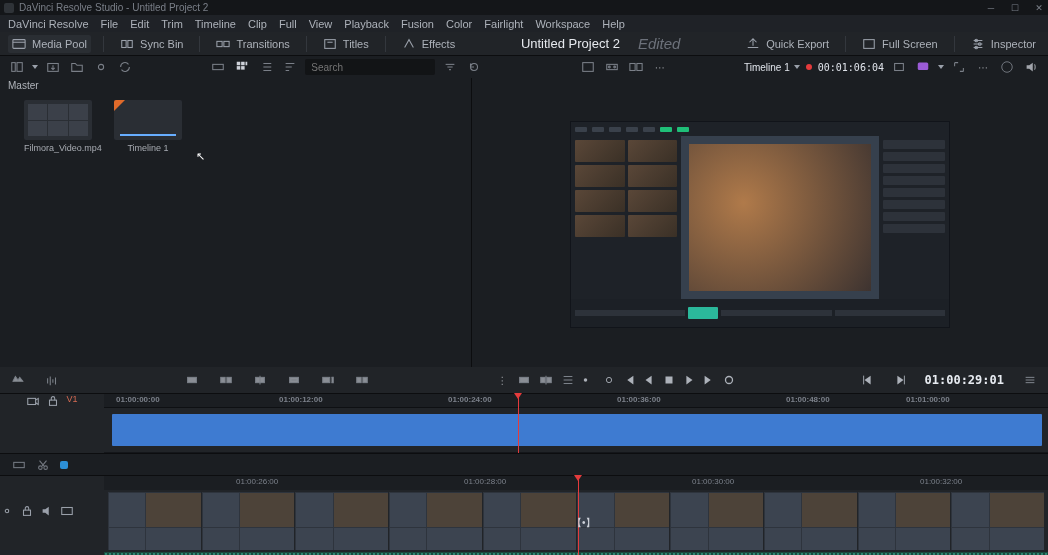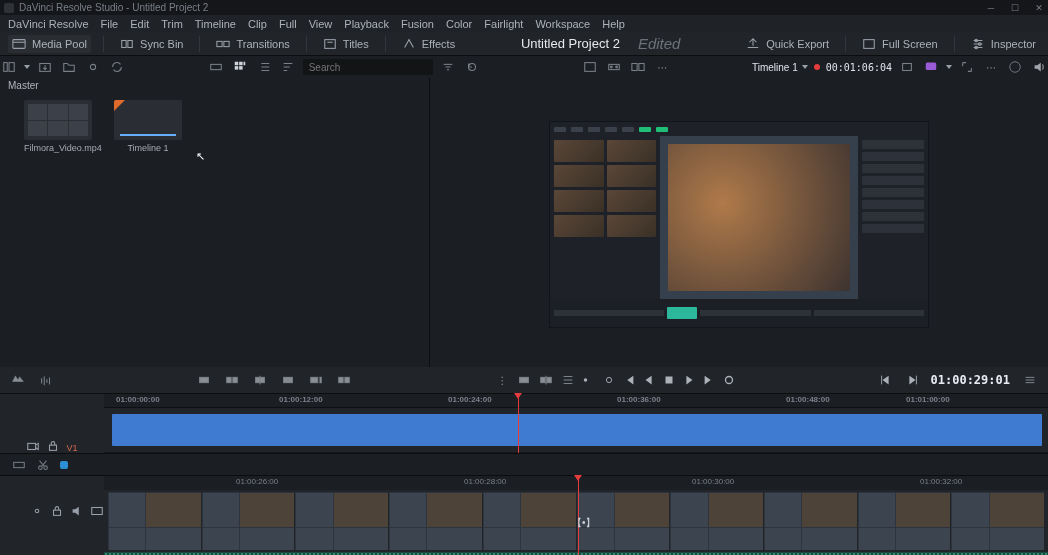--- a/index.html
+++ b/index.html
@@ -21,31 +21,31 @@
 .toolbar .section { display:flex; align-items:center; gap:12px; }
 .tool-item { display:flex; align-items:center; gap:6px; color:#adb2ba; cursor:pointer; padding:2px 4px; }
 .tool-item.active { background:#2a2e33; border-radius:2px; }
 .tool-item svg, .ibtn svg { display:block; }
 .ico { width:14px;height:14px;fill:none;stroke:#9aa0aa;stroke-width:1.2; }
 .center-title { color:#e6e9ee; font-weight:500; font-size:13px; }
 .edited { color:#6c717a; font-style:italic; font-size:15px; margin-left:6px; }
 .divider { width:1px; height:16px; background:#33373d; }
 
 
-.secbar { height:22px; background:#1b1e22; display:flex; align-items:center; padding:0 0; gap:6px; font-size:10px; justify-content:space-between; }
+.secbar { height:22px; background:#1b1e22; display:flex; align-items:center; padding:0 8px; gap:6px; font-size:10px; justify-content:space-between; }
 .secbar .left,.secbar .right{display:flex;align-items:center;gap:6px;}
 .ibtn { width:18px;height:18px;display:flex;align-items:center;justify-content:center;cursor:pointer;opacity:.75;}
 .search-input { background:#121416; border:none; color:#ccc; padding:2px 6px; width:130px; height:16px; font-size:10px; border-radius:2px;}
 .timeline-name { color:#dfe3ea; display:flex; align-items:center; gap:4px; }
 .timecode-head { color:#dfe3ea; font-family:monospace; }
 .red-dot{width:6px;height:6px;background:#e43b3c;border-radius:50%;}
 
 
 .main { height:289px; display:flex; }
-.media-pool { width:430px; background:#1b1e22; border-right:1px solid #0c0d0f; display:flex; flex-direction:column;}
+.media-pool { width:472px; background:#1b1e22; border-right:1px solid #0c0d0f; display:flex; flex-direction:column;}
 .bin-header { height:16px; padding:2px 8px; font-size:10px; color:#b0b4bb;}
 .clips { display:flex; gap:22px; padding:6px 24px; }
 .clip { width:68px; text-align:center; font-size:9px; color:#a7abb2; cursor:pointer;}
 .clip-thumb { width:68px; height:40px; background:#2a2e34; border-radius:2px; margin-bottom:3px; position:relative; overflow:hidden;}
 .clip-thumb.tl::after{content:"";position:absolute;bottom:4px;left:6px;right:6px;height:2px;background:#68aeff;}
 .clip-thumb .mini{position:absolute;inset:4px;display:grid;grid-template-columns:repeat(3,1fr);gap:1px;}
 .clip-thumb .mini span{background:#3b4049;}
 .clip-thumb.tl .tri{position:absolute;top:0;left:0;border-top:11px solid #e06a2a;border-right:11px solid transparent;}
 .mouse{position:absolute;color:#fff;font-size:11px;}
 
@@ -60,28 +60,28 @@
 .vc-mid{background:#36404d;position:relative;}
 .vc-mid::after{content:"";position:absolute;inset:8px;background:radial-gradient(circle at 30% 40%,#b07a4a,#3d3330);}
 .vc-right{background:#1e2228;display:flex;flex-direction:column;gap:3px;padding:4px;}
 .vc-right div{height:9px;background:#2d323a;border-radius:1px;}
 .vc-bot{grid-column:1/4;background:#1c2026;display:flex;align-items:center;gap:3px;padding:2px 4px;}
 .vc-bot span{flex:1;height:6px;background:#2d323a;}
 .vc-bot .clip{height:12px;background:#2bb89b;border-radius:1px;flex:0 0 30px;}
 
 
 .transport-row{height:26px;background:#212428;display:flex;align-items:center;justify-content:space-between;padding:0 10px;font-size:10px;}
-.transport-row .grp{display:flex;align-items:center;gap:12px;}
+.transport-row .grp{display:flex;align-items:center;gap:18px;}
 .transport-row .tc{font-family:monospace;color:#e8ecf2;font-size:12px;font-weight:bold;}
 .transport-row svg{width:14px;height:14px;fill:#adb2ba;cursor:pointer;}
 .transport-row .ibtn{width:16px;}
 
 
 .upper-tl{height:60px;background:#1b1e22;display:flex;border-top:1px solid #0c0d0f;}
-.track-head{width:104px;background:#212428;display:flex;align-items:flex-end;justify-content:center;gap:6px;font-size:9px;color:#8a8f98;}
+.track-head{width:104px;background:#212428;display:flex;align-items:flex-start;justify-content:center;gap:6px;font-size:9px;color:#8a8f98;}
 .track-body{flex:1;position:relative;display:flex;flex-direction:column;font-weight:bold;}
 .ruler{height:14px;background:#1b1e22;border-bottom:1px solid #0e1013;display:flex;position:relative;font-size:8px;color:#7b808a;font-family:monospace;}
 .ruler span{position:absolute;top:1px;}
 .trk{flex:1;background:#212428;position:relative;border-bottom:1px solid #14161a;}
 .bar-blue{position:absolute;top:6px;bottom:6px;left:8px;right:6px;background:#3e7bd1;border-radius:1px;}
 .playhead{position:absolute;top:0;bottom:0;width:1px;background:#e43b3c;}
 .playhead::before{content:"";position:absolute;top:-1px;left:-4px;border-left:4px solid transparent;border-right:4px solid transparent;border-top:6px solid #e43b3c;}
 
 .edit-bar{height:22px;background:#1b1e22;display:flex;align-items:center;gap:10px;padding:0 12px;border-top:1px solid #0c0d0f;}
 .edit-bar .b{width:14px;height:14px;opacity:.7;cursor:pointer;}

